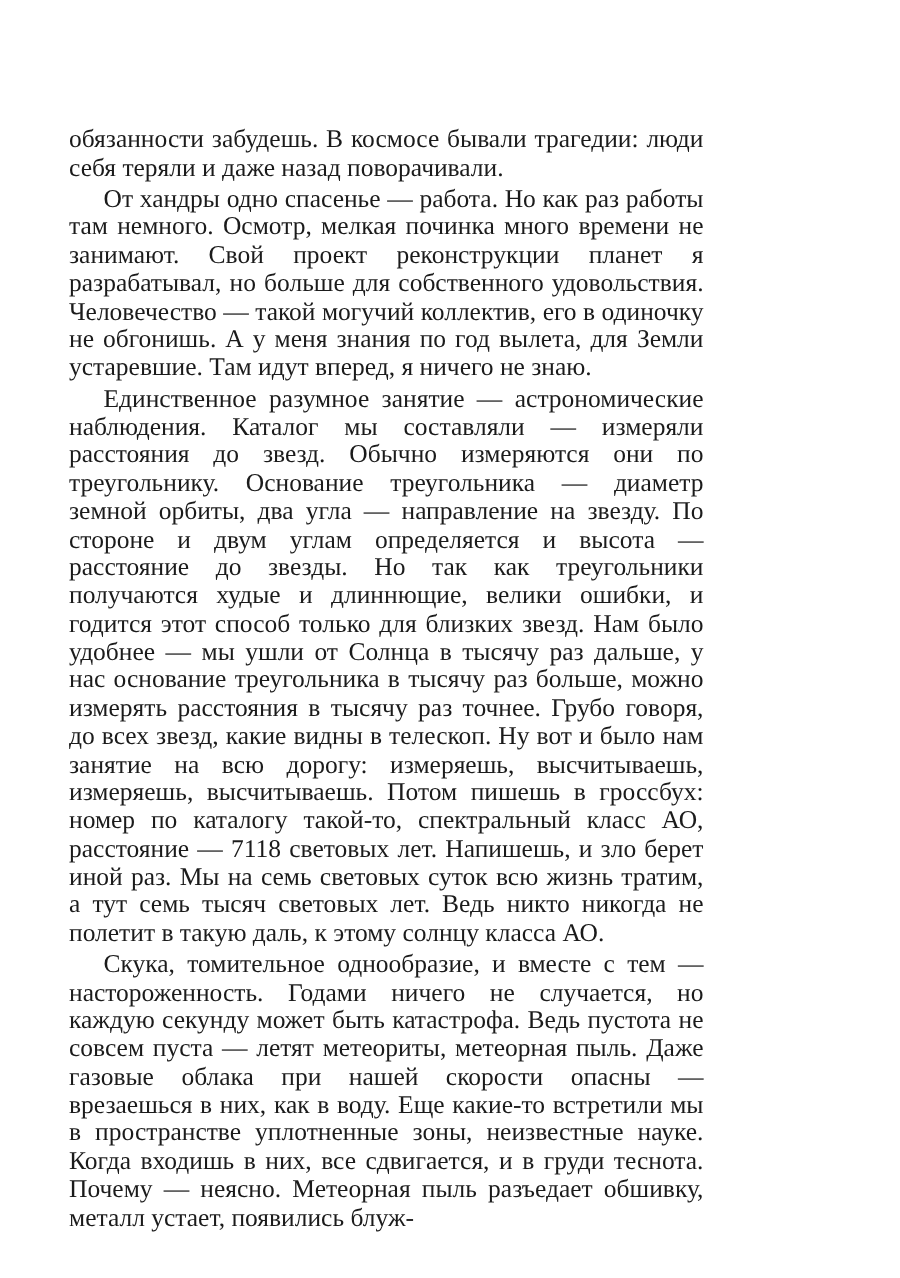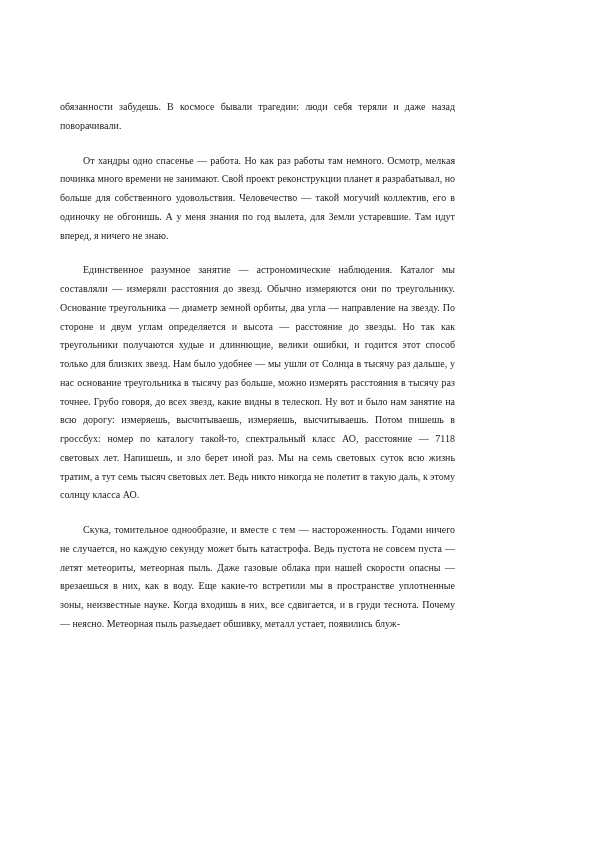--- a/index.html
+++ b/index.html
@@ -20,22 +20,22 @@
     background: #ffffff;
     box-sizing: border-box;
   }
   .text-column {
     position: absolute;
     left: 44px;
     top: 82px;
     width: 427px;
   }
   .para {
-    margin: 16px;
-    font-size: 10px;
+    margin: 2px;
+    font-size: 17px;
     line-height: 18.75px;
     color: #1b1b1b;
     text-align: justify;
     text-justify: inter-word;
     text-indent: 23px;
     hyphens: manual;
     -webkit-hyphens: manual;
     word-spacing: 0px;
   }
   .para.cont {

